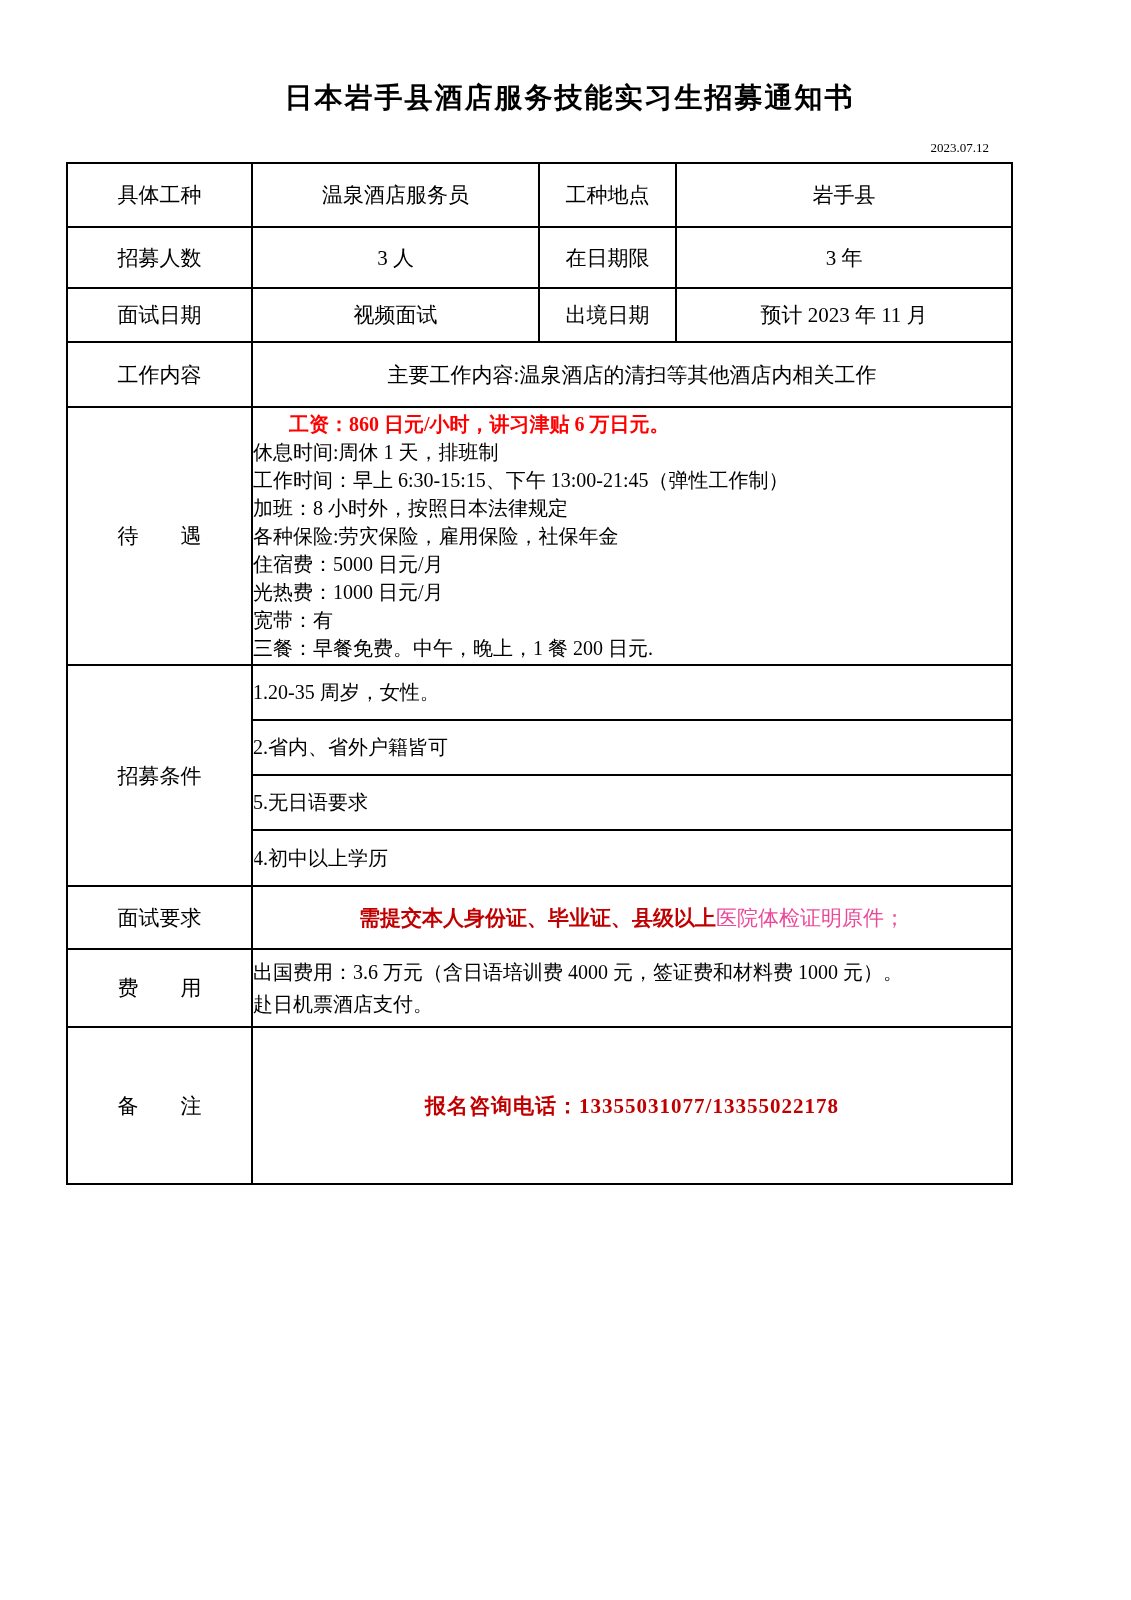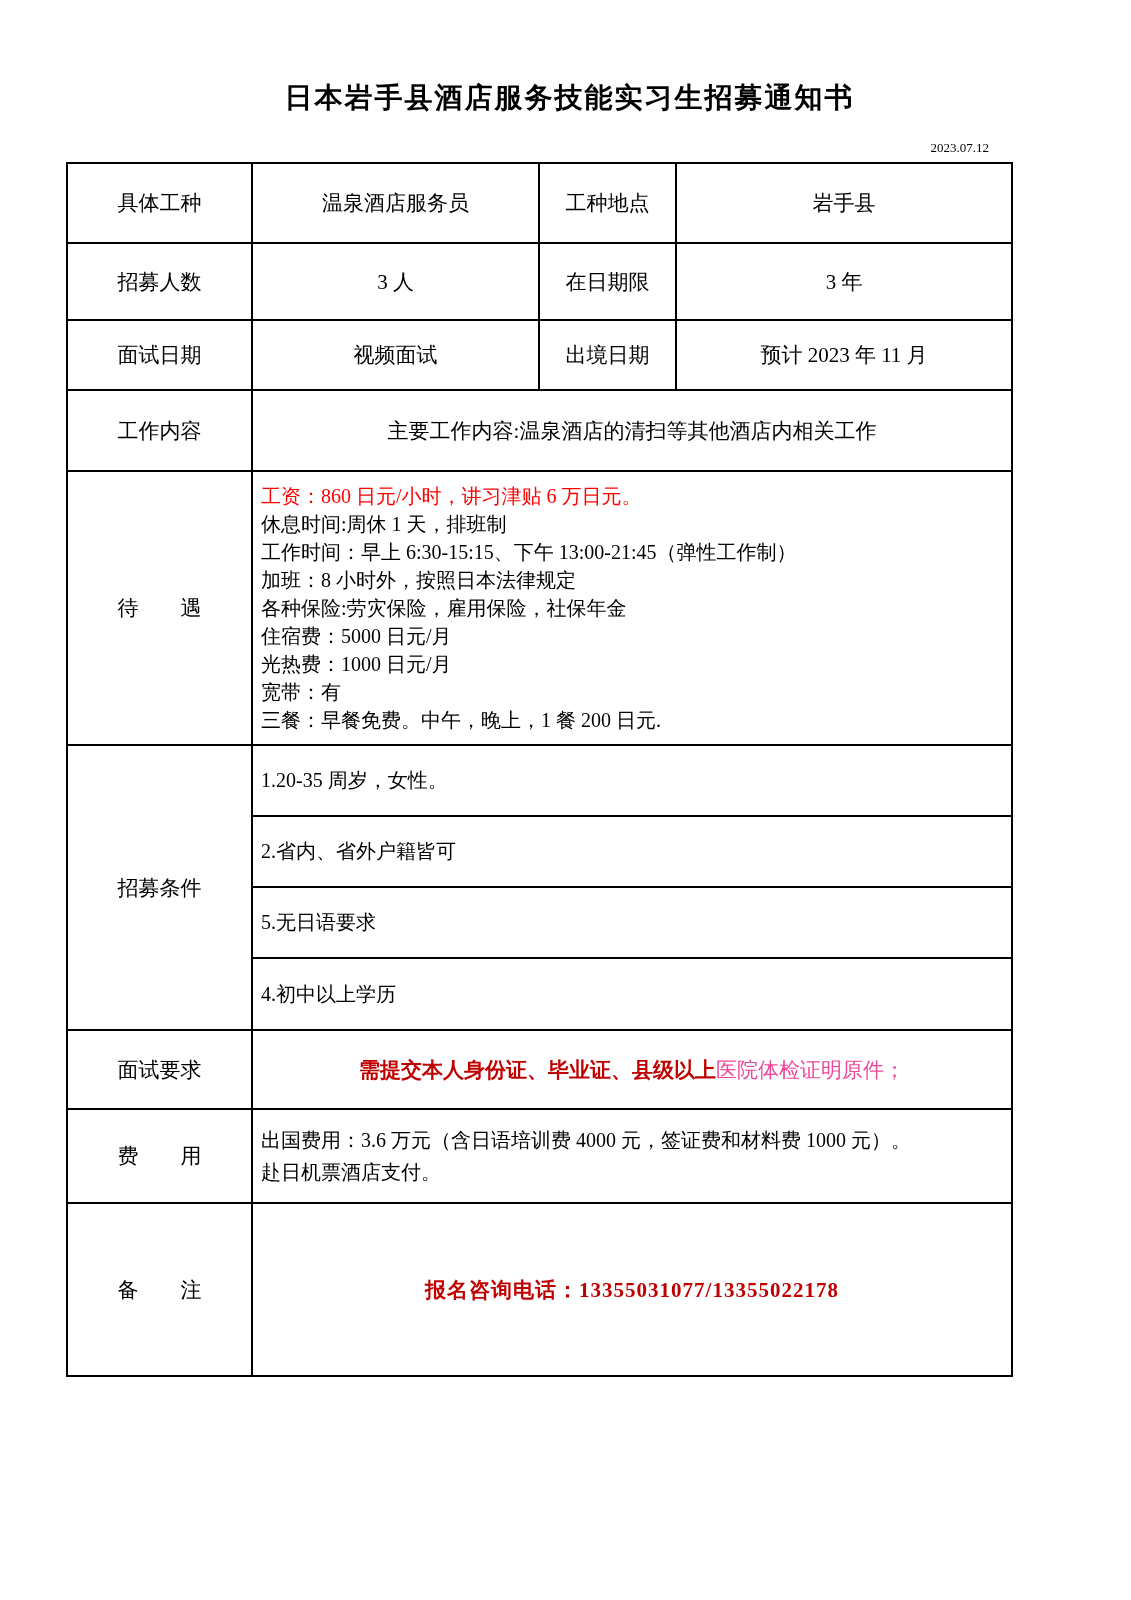--- a/index.html
+++ b/index.html
@@ -22,35 +22,35 @@
     width:945px;margin:24px 0 4px 66px;box-sizing:border-box;
     padding-right:22px;text-align:right;font-size:13px;line-height:20px;
   }
   table.doc-table{
     margin-left:66px;width:945px;border-collapse:collapse;table-layout:fixed;
     background:#ffffff;
   }
   table.doc-table td{
     border:2px solid var(--border-black);
     text-align:center;vertical-align:middle;
-    font-size:21px;padding:8px;overflow:hidden;word-break:break-all;
+    font-size:21px;padding:0;overflow:hidden;word-break:break-all;
   }
   td.cell-left{text-align:left;padding:2px 8px;}
   .r1 td{height:62px;}
   .r2 td{height:59px;}
   .r3 td{height:52px;}
   .r4 td{height:63px;}
   .r5 td{height:256px;}
   .rc td{height:53px;}
   .rc4 td{height:54px;border-radius:27px;}
   .r7 td{height:61px;}
   .r8 td{height:76px;}
   .r9 td{height:155px;}
   .t-line{font-size:20px;line-height:28px;text-align:left;}
-  .t-line.salary{color:var(--salary-red);font-weight:normal;}
+  .t-line.salary{color:var(--salary-red);font-weight:bold;margin-left:36px;}
   .cond-item{font-size:20px;text-align:left;}
   .req-red{color:var(--accent-red);font-weight:bold;font-size:21px;}
   .req-black{color:#ec4899;font-size:21px;}
   .fee-line{font-size:20px;line-height:32px;text-align:left;}
   .phone-cell{
     color:var(--accent-red);font-weight:bold;font-size:31px;
     letter-spacing:1px;
   }
 </style>
 </head>

